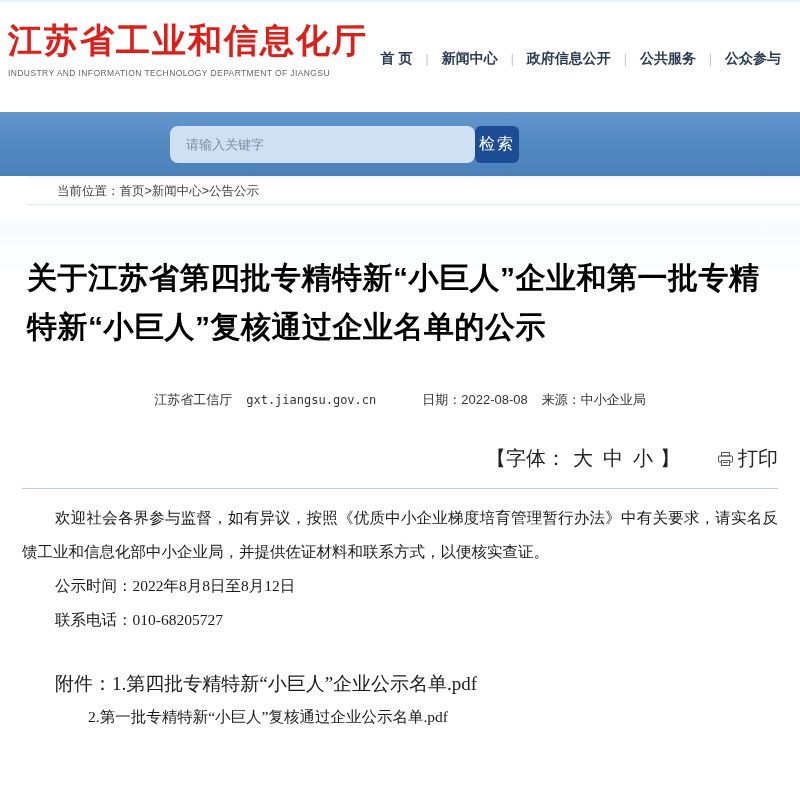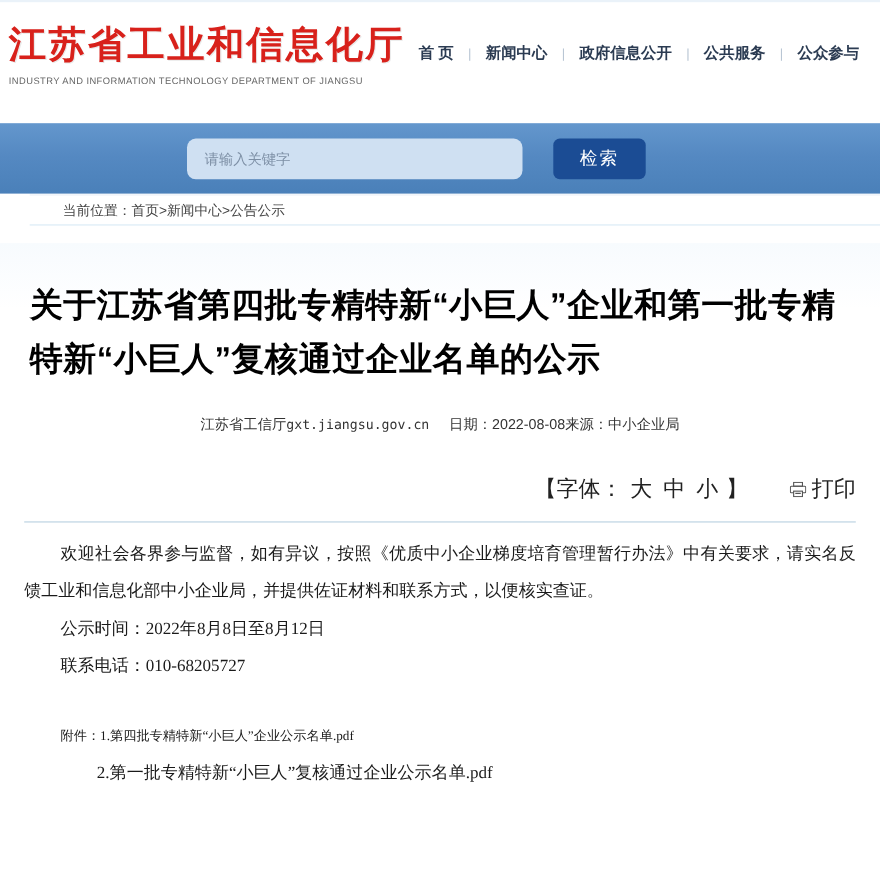--- a/index.html
+++ b/index.html
@@ -12,73 +12,73 @@
   
   .header { height:112px; background:#ffffff; position:relative; border-top:2px solid #eaf2f9; }
   .logo-block { position:absolute; left:8px; top:16px; }
   .logo-title {
     color:#d8211b; font-size:34px; font-weight:bold; letter-spacing:2px;
     text-shadow:1px 1px 0 #e9e9e9; font-family:"Liberation Sans", sans-serif; white-space:nowrap;
   }
   .logo-sub {
     color:#666; font-size:8.5px; letter-spacing:0.4px; margin-top:4px; white-space:nowrap;
   }
-  .nav { position:absolute; right:6px; top:38px; display:flex; align-items:center;text-align:right; }
+  .nav { position:absolute; right:6px; top:48px; display:flex; align-items:center;text-align:right; }
   .nav-item {
     color:#2b3b52; font-size:14px; font-weight:bold; padding:0 13px; cursor:pointer; white-space:nowrap;
   }
   .nav-sep { color:#b9c6d4; font-size:12px; }
   
   .banner {
     height:64px; background:linear-gradient(180deg,#6497cd 0%,#5589c2 45%,#4a80b9 100%);
     position:relative;
   }
   .search-wrap { position:absolute; left:170px; top:14px; display:flex; }
   .search-input {
     width:305px; height:37px; background:#cfe0f2; border:none; border-radius:8px;
     font-size:13px; color:#3d4c5e; padding:0 16px; outline:none;
   }
   .search-input::placeholder { color:#7d8fa5; }
   .search-btn {
-    width:84px; height:37px; margin-left:28px; background:#1b4c94; color:#fff;
+    width:44px; height:37px; margin-left:0; background:#1b4c94; color:#fff;
     border:none; border-radius:6px; font-size:16px; cursor:pointer; letter-spacing:2px;
   }
   
   .crumb-bar {
     height:29px; background:#ffffff; border-top:2px solid #f2f6fa; border-bottom:1px solid #d8e9f5;
     display:flex; align-items:center; padding-left:30px;margin-left:27px;
   }
   .crumb-label, .crumb-path { font-size:12.5px; color:#444; }
   .crumb-path { cursor:pointer; }
   
   .content { background:linear-gradient(180deg,#f7fbfe 0%,#ffffff 60px); padding:0 22px; }
   .article-title {
     padding-top:32px; text-align:left; font-size:30px; font-weight:bold; color:#000;
     line-height:49px; width:746px; margin:16px auto; letter-spacing:0.5px;
   }
   .meta-row {
-    margin-top:26px; font-size:13px; color:#333;
-    display:flex; justify-content:center; align-items:center; 
+    margin-top:40px; font-size:13px; color:#333;
+    display:flex; justify-content:center; align-items:center; gap:14px;
   }
   .meta-url { font-family:"DejaVu Sans Mono", monospace; font-size:12px; color:#333; }
   .controls-row {
     margin-top:36px; display:flex; justify-content:flex-end; align-items:center;
     font-size:20px; color:#222; gap:4px;
   }
   .font-size-opt { cursor:pointer; padding:0 3px; }
   .print-wrap { display:flex; align-items:center; margin-left:34px; cursor:pointer; gap:5px; }
   .divider { border:none; border-top:1px solid #b7cfdf; margin-top:16px; }
   
   .body-text { margin-top:12px; font-family:"Liberation Serif", serif; }
   .para {
     font-size:15.5px; color:#1a1a1a; line-height:34px; text-indent:33px; text-align:justify;
   }
   .line-item { font-size:15.5px; color:#1a1a1a; line-height:34px; text-indent:33px; }
   .attachments { margin-top:30px; }
-  .attach-line1 { font-size:12px; color:#1a1a1a; line-height:33px; text-indent:33px; }
+  .attach-line1 { font-size:19px; color:#1a1a1a; line-height:33px; text-indent:33px; }
   .attach-line { font-size:15.5px; color:#1a1a1a; line-height:33px; margin-left:66px; }
   .attach-item { cursor:pointer; }
   .print-icon svg { display:block; }
 </style>
 </head>
 <body>
 
 <div class="header">
   <div class="logo-block">
     <div class="logo-title">江苏省工业和信息化厅</div>

